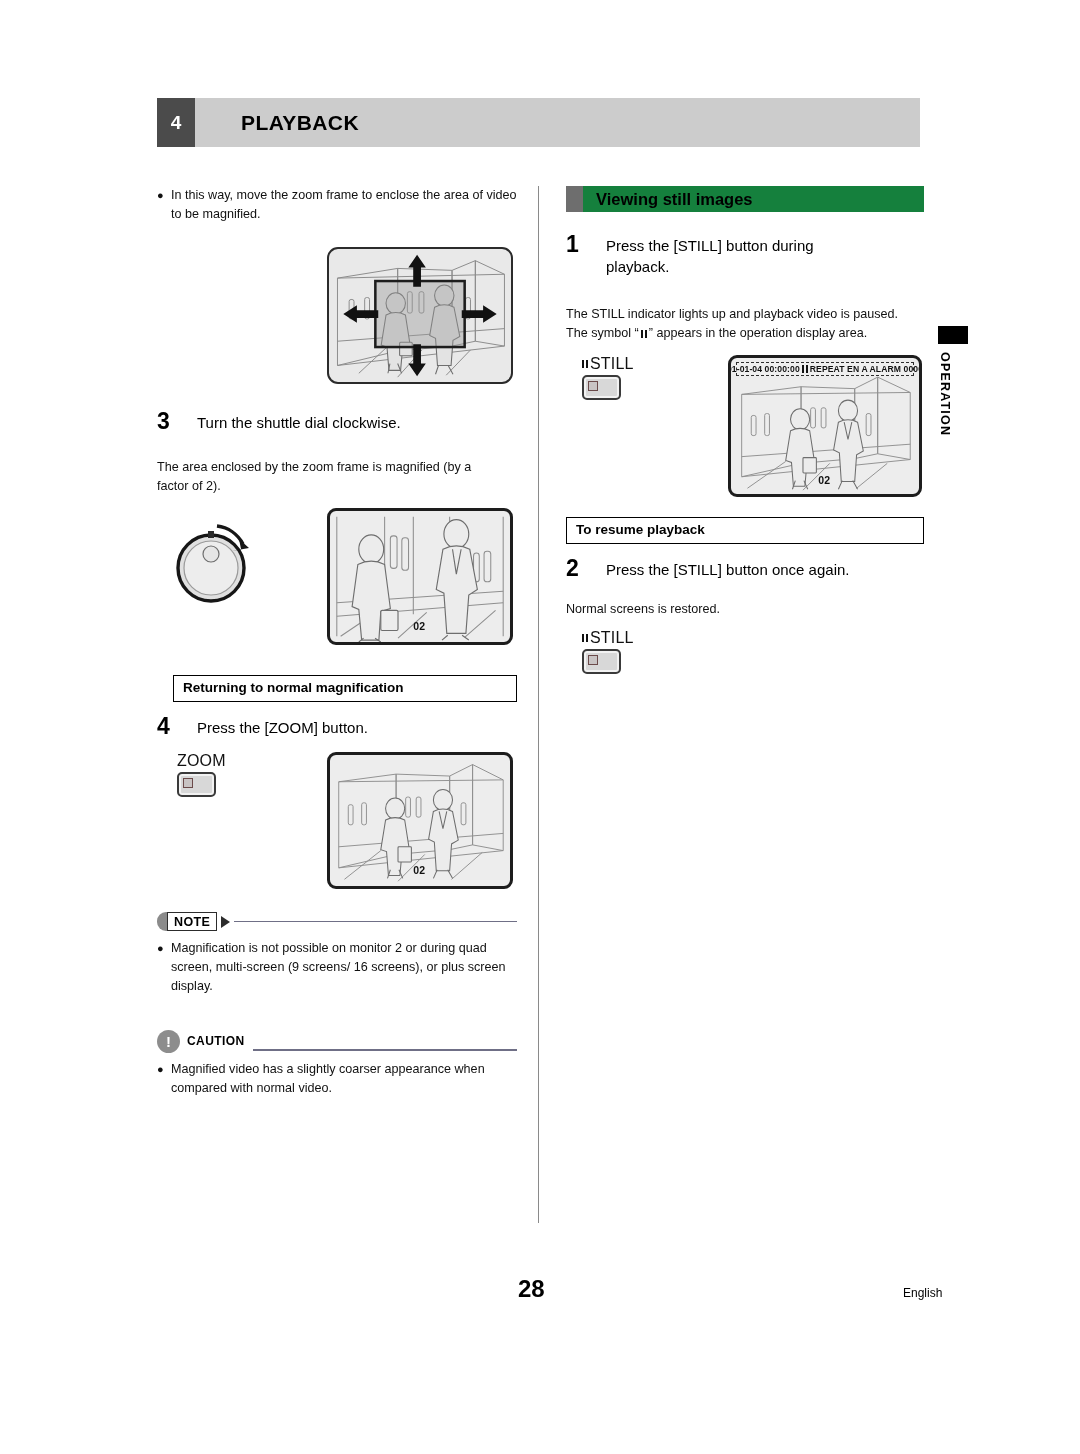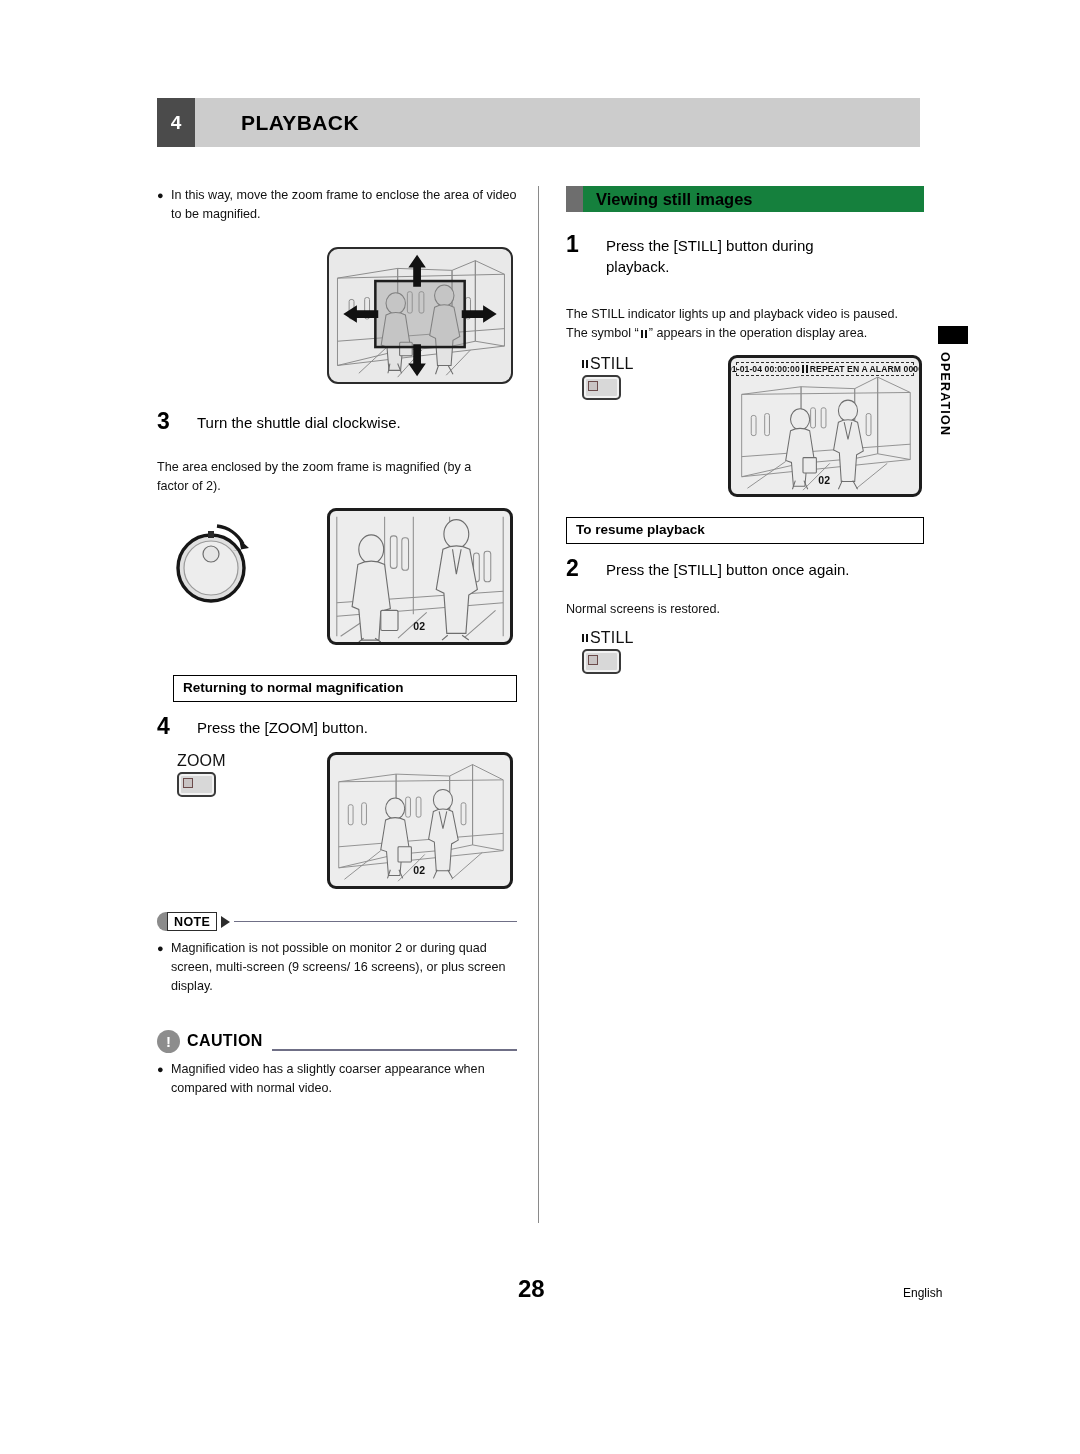--- a/index.html
+++ b/index.html
@@ -269,21 +269,21 @@
     background: #8d8d8d;
     display: flex;
     align-items: center;
     justify-content: center;
     color: #fff;
     font-size: 15px;
     font-weight: bold;
     line-height: 1;
   }
   .caution-word {
-    font-size: 16px;
+    font-size: 12px;
     font-weight: bold;
     letter-spacing: 0.4px;
     margin-left: 7px;
   }
   .caution-rule {
     flex: 1;
     height: 2px;
     background: #6f6f86;
     margin-left: 9px;
     align-self: flex-end;

